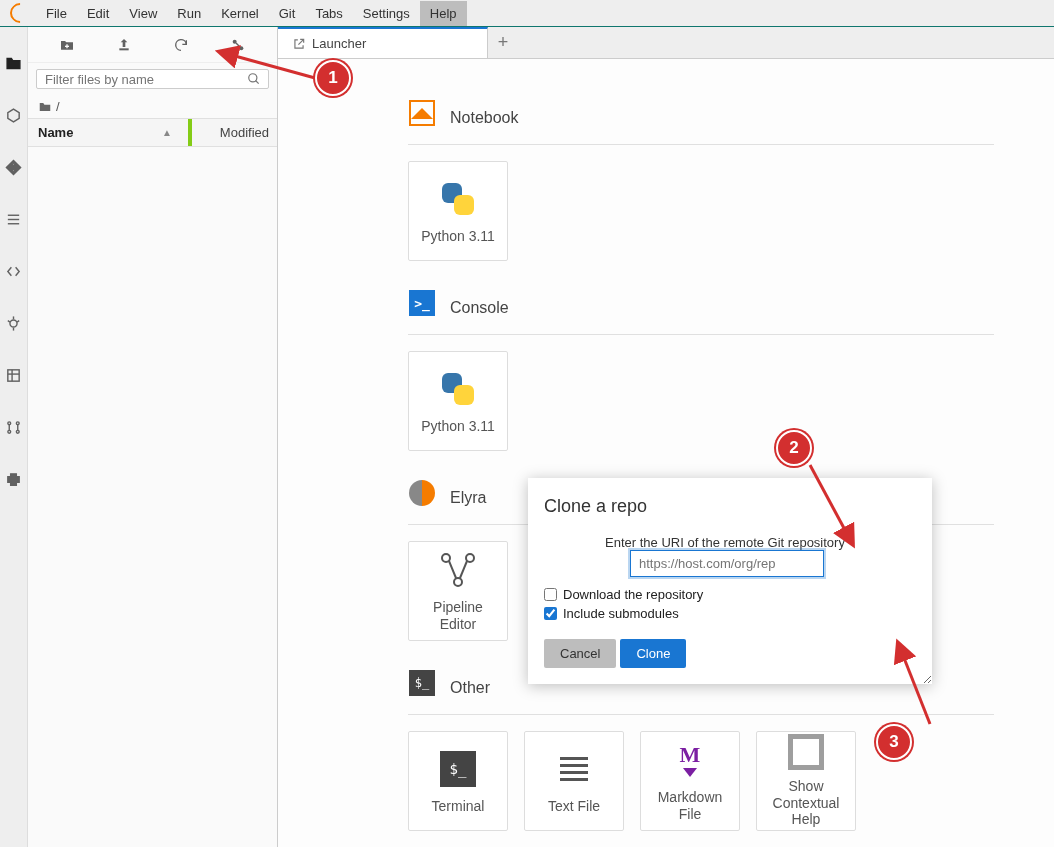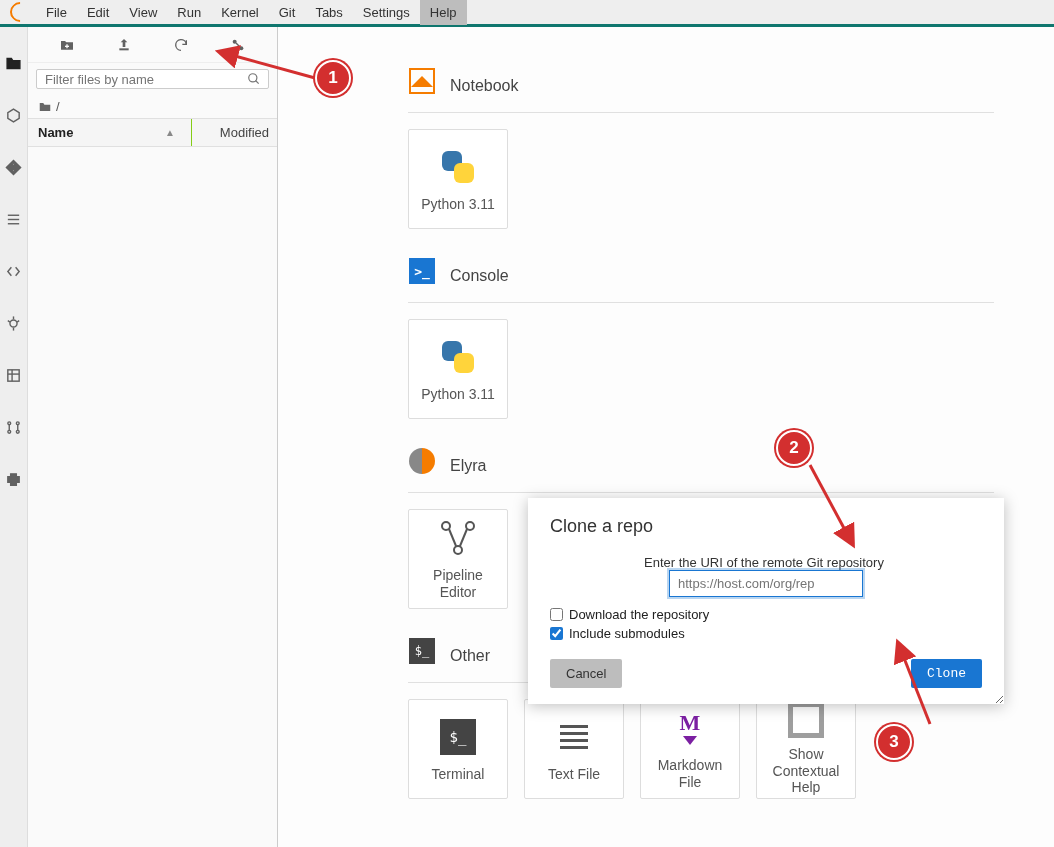--- a/index.html
+++ b/index.html
@@ -11,21 +11,21 @@
   width: 1054px;
   height: 847px;
   overflow: hidden;
   position: relative;
 }
 
 
 .menubar {
   height: 27px;
   background: #eeeeee;
-  border-bottom: 3px solid #0f766e;
+  border-bottom: 1px solid #0f766e;
   display: flex;
   align-items: center;
   padding-left: 4px;
 }
 .logo {
   width: 20px;
   height: 20px;
   margin: 0 6px;
   border-radius: 50%;
   border: 2px solid #f57c00;
@@ -140,21 +140,21 @@
   border-top: 1px solid #e0e0e0;
   border-bottom: 1px solid #e0e0e0;
   background: #f5f5f5;
 }
 .file-header .col-name {
   flex: 1;
   padding: 6px 10px;
   font-weight: 600;
   display: flex;
   align-items: center;
-  border-right: 1px solid #84cc16;
+  border-right: 4px solid #84cc16;
 }
 .file-header .col-mod {
   width: 85px;
   padding: 6px 8px;
   text-align: right;
   color: #444;
 }
 .sort-arrow { margin-left: auto; margin-right: 6px; color: #888; font-size: 10px; }
 
 .file-row {
@@ -259,26 +259,26 @@
 .card .card-label {
   font-size: 14px;
   color: #555;
   text-align: center;
   line-height: 1.2;
 }
 
 
 .dialog {
   position: absolute;
-  top: 498px;
+  top: 478px;
   left: 528px;
-  width: 476px;
+  width: 404px;
   background: #fff;
   box-shadow: 0 2px 14px rgba(0,0,0,0.25);
-  padding: 18px 22px 16px 22px;
+  padding: 18px 22px 16px 16px;
   resize: both;
   overflow: auto;
 }
 .dialog-title {
   font-size: 18px;
   font-weight: 400;
   color: #333;
   margin-bottom: 18px;
 }
 .dialog-row {
@@ -298,33 +298,33 @@
 }
 .checkbox-row {
   display: flex;
   align-items: center;
   margin: 4px 0;
   gap: 6px;
 }
 .checkbox-row input { accent-color: #1976d2; }
 .dialog-buttons {
   display: flex;
-  justify-content: space-between;
-  gap: 10px;
+  justify-content: flex-start;
+  gap: 4px;
   margin-top: 18px;
 }
 .btn {
   padding: 7px 16px;
   border: none;
   font-size: 13px;
   cursor: pointer;
   border-radius: 2px;
 }
 .btn-cancel { background: #bdbdbd; color: #333; }
-.btn-primary { background: #1976d2; color: #fff; font-family: Liberation Mono, monospace; }
+.btn-primary { background: #1976d2; color: #fff; }
 
 
 .callout {
   position: absolute;
   width: 36px;
   height: 36px;
   background: #d32f2f;
   border: 2px solid #fff;
   border-radius: 50%;
   box-shadow: 0 0 0 2px #d32f2f;
@@ -538,20 +538,33 @@
         <span class="sort-arrow">▲</span>
       </div>
       <div class="col-mod">
         <span>Modified</span>
       </div>
     </div>
 
   </div>
 
   <div class="content">
+    <div class="tabbar">
+      <div class="tab">
+        <svg width="14" height="14" viewBox="0 0 24 24" fill="none" stroke="#777" stroke-width="2">
+            <path d="M14 4h6v6"></path>
+            <path d="M20 4l-9 9"></path>
+            <path d="M19 14v5H5V5h5"></path>
+          </svg>
+        <span>Launcher</span>
+      </div>
+      <div class="tab-add">
+        <span>+</span>
+      </div>
+    </div>
 
     <div class="launcher" id="launcher">
         <div class="section-hdr">
           <div class="sec-icon">
             <div class="ic-notebook"></div>
           </div>
           <div class="sec-title">Notebook</div>
         </div>
         <div class="card-row">
           <div class="card">

